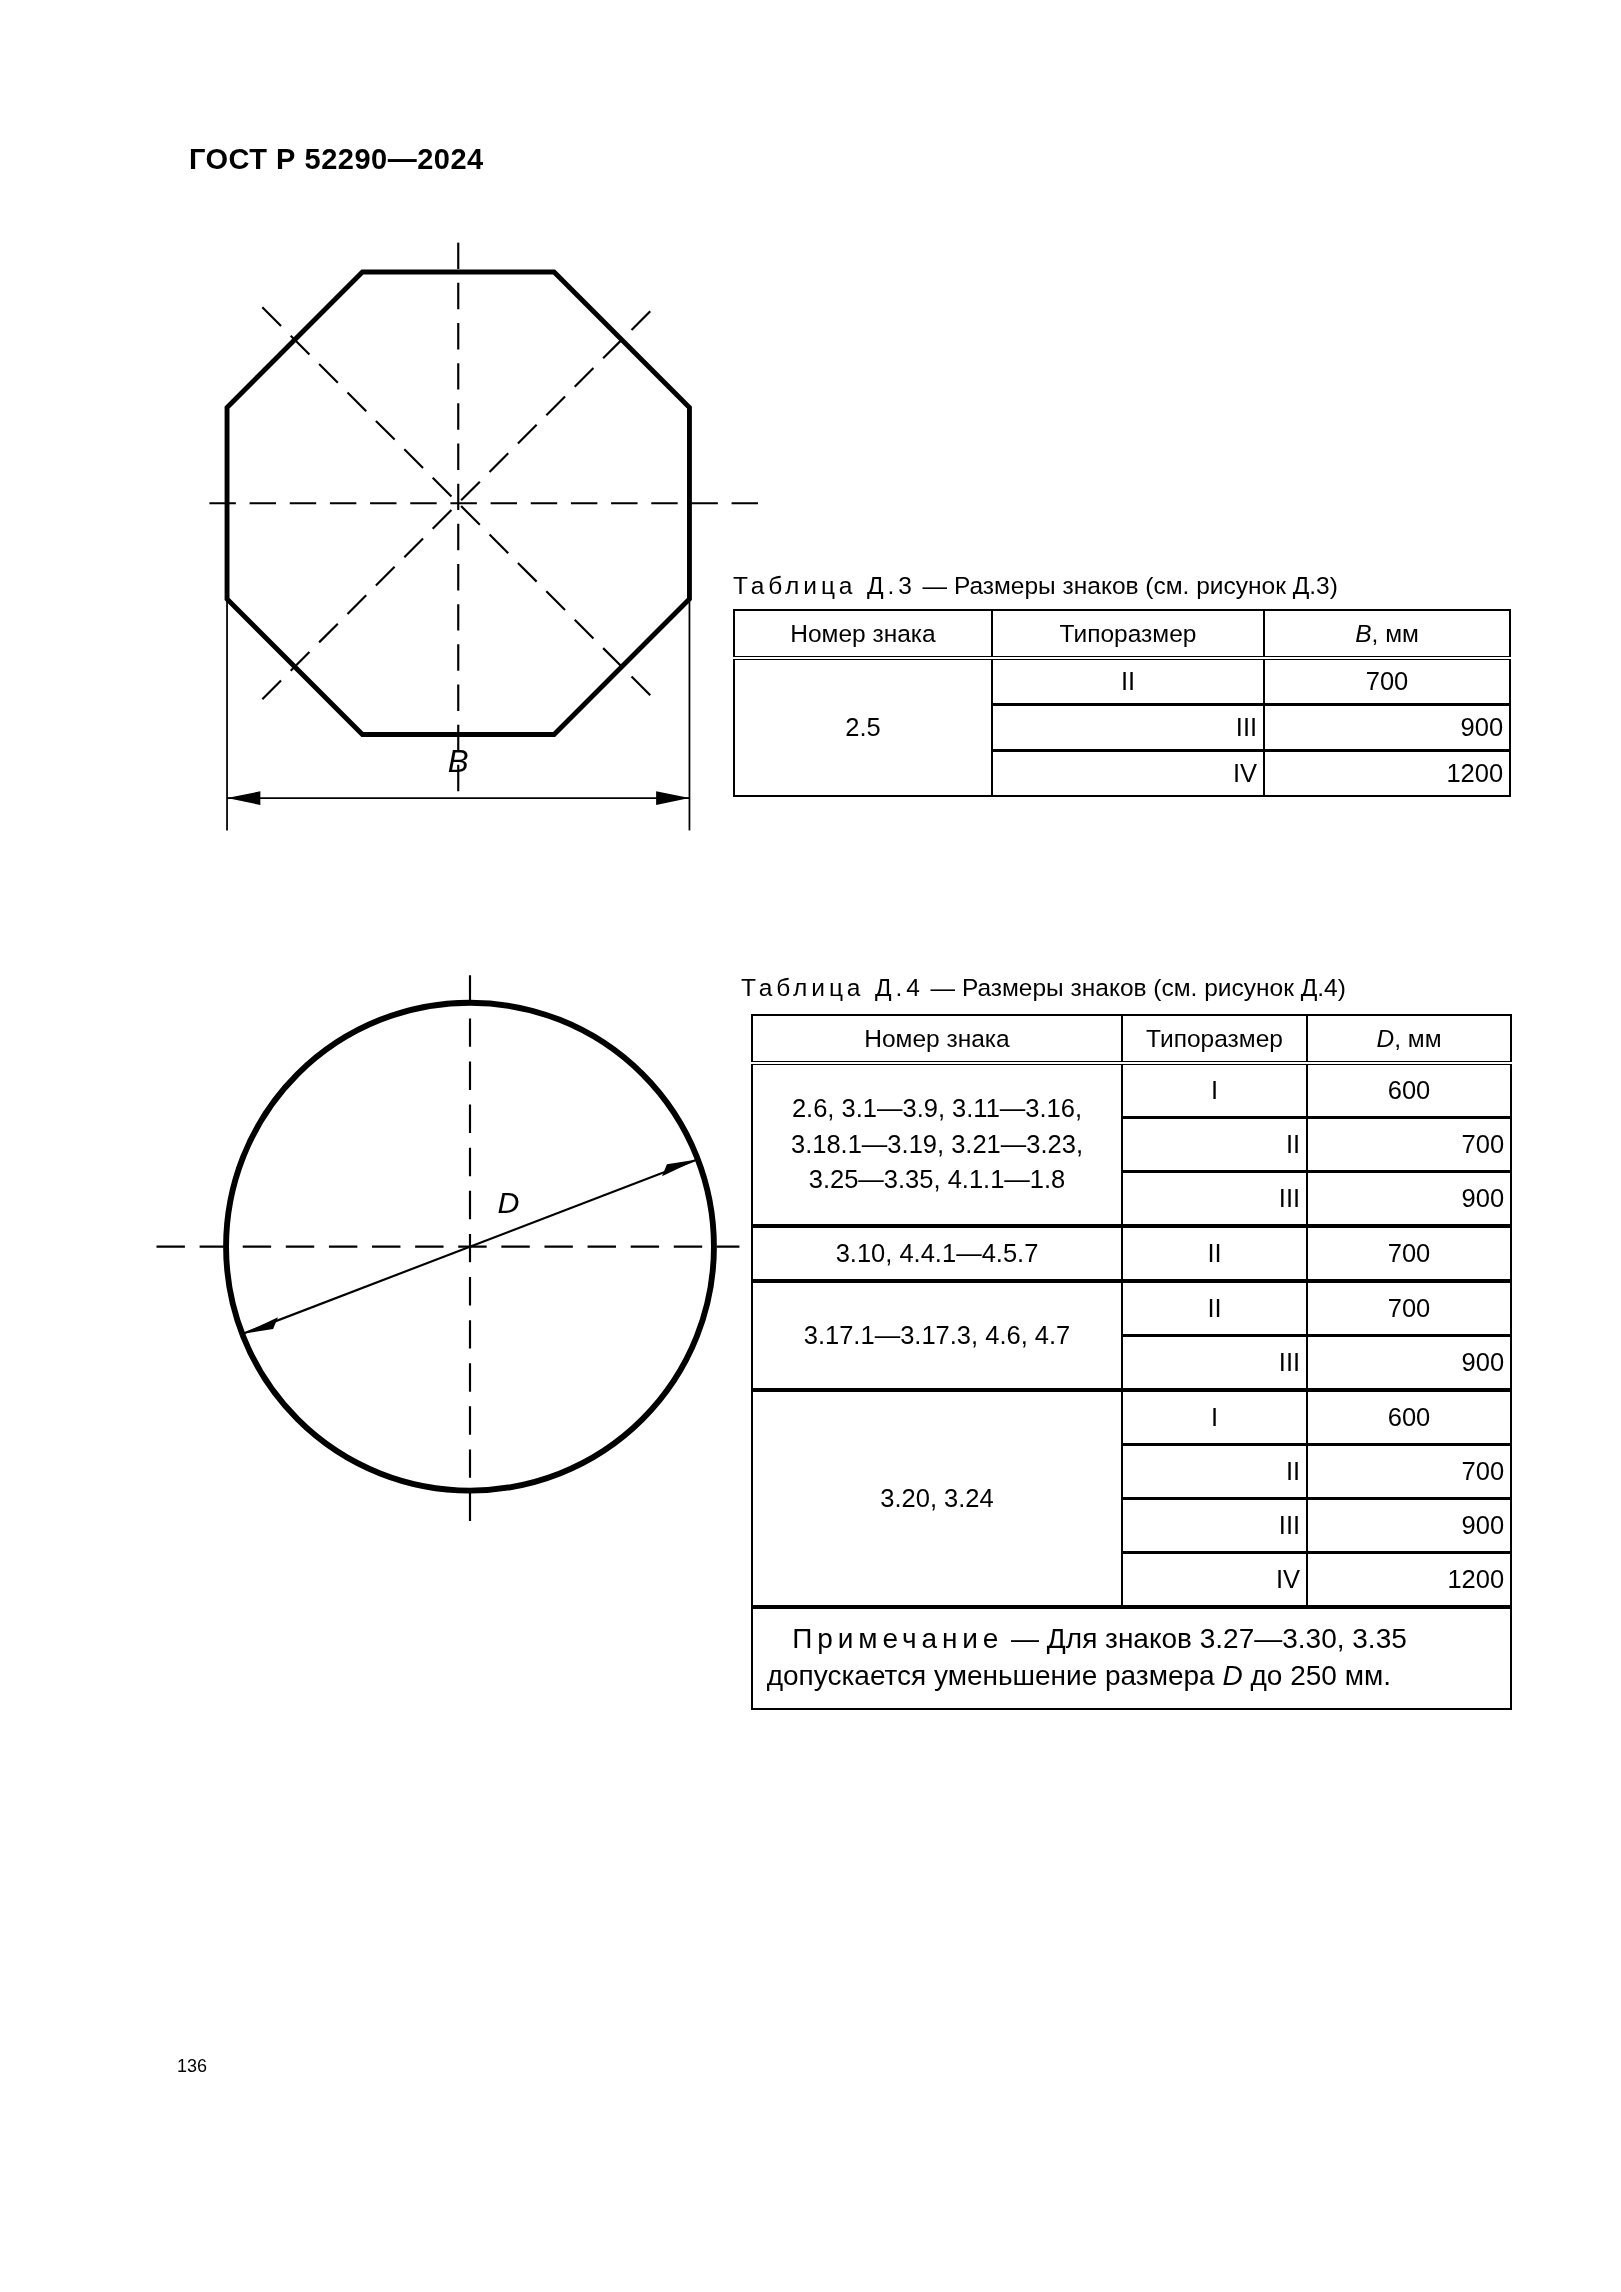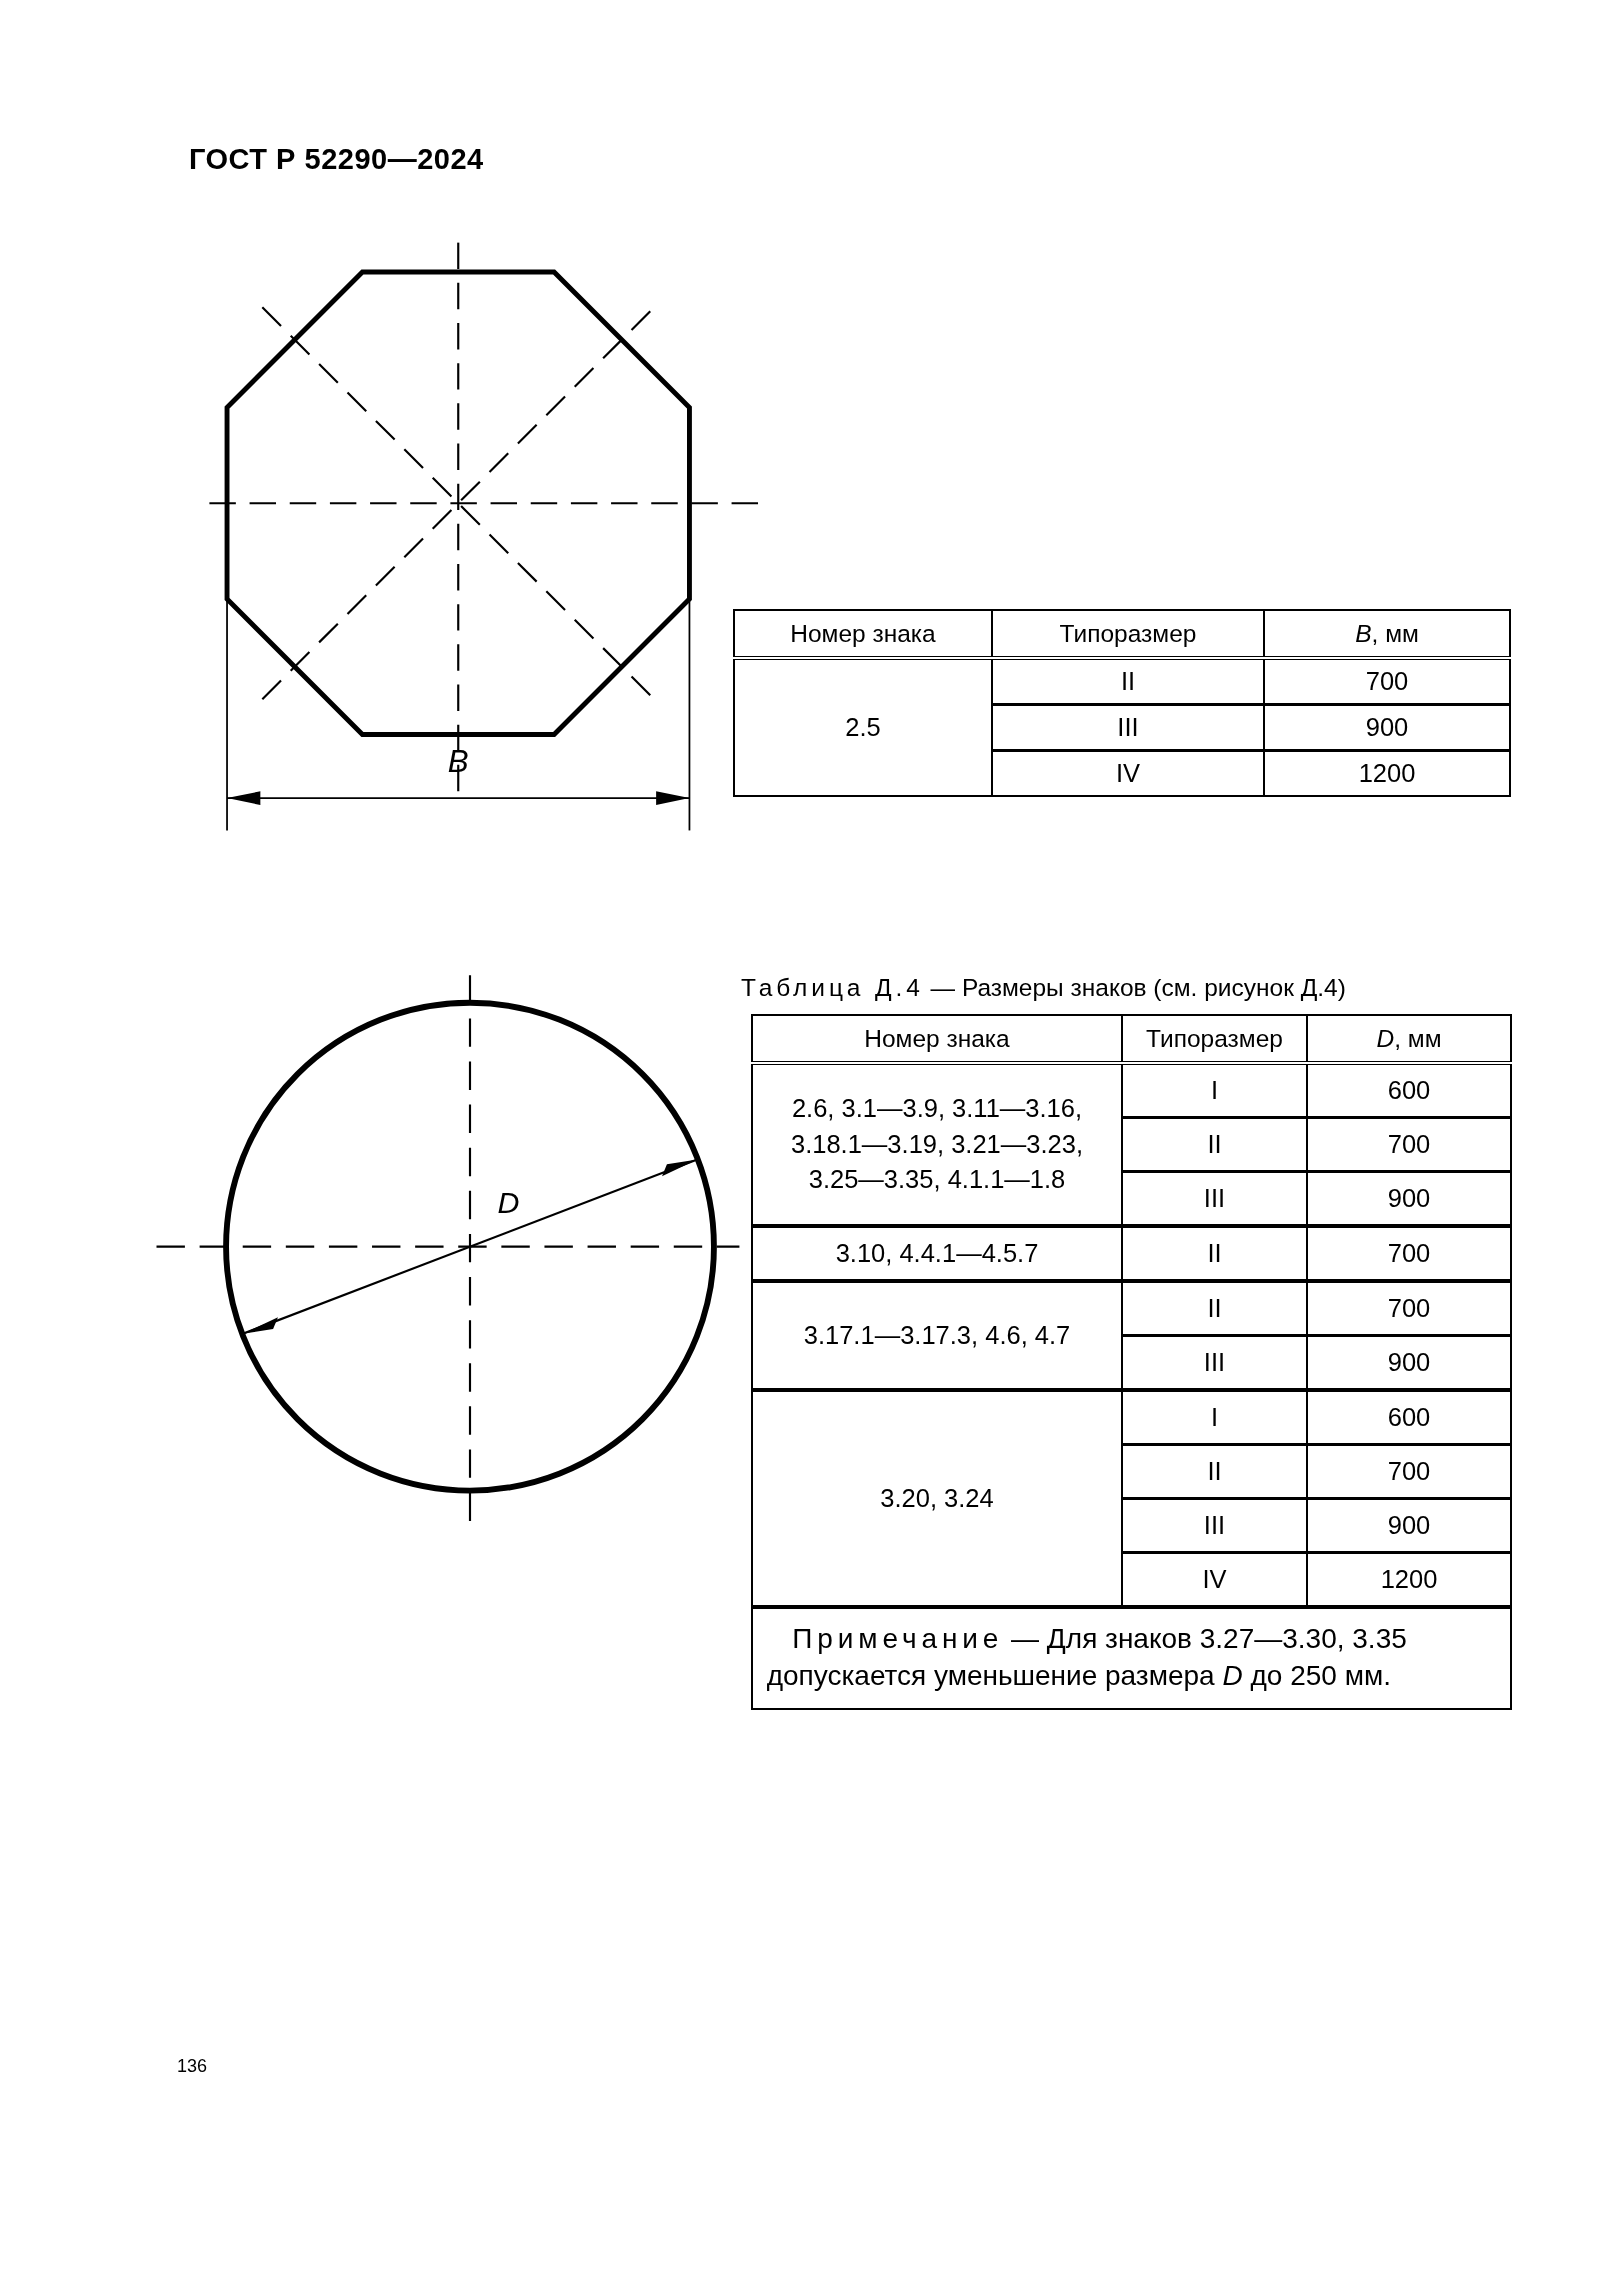--- a/index.html
+++ b/index.html
@@ -26,21 +26,21 @@
   #table-d4{left:751px;top:1014px;width:759px;}
   table.gost th,table.gost td{
     border:2px solid #000;text-align:center;vertical-align:middle;
     padding:0 5.9px;font-weight:normal;overflow:hidden;
   }
   table.gost{border:2.9px solid #000;}
   table.gost th{height:45px;font-size:24.5px;border-bottom:4.9px double #000;}
   #table-d3 td{height:43px;}
   #table-d4 td{height:51px;}
   table.gost tbody tr:first-child td{border-top:4.9px solid #000;}
-  table.gost tbody tr + tr td{border-top:3.9px solid #000;}
+  table.gost tbody tr + tr td{border-top:3.9px solid #000;text-align:right;}
   td.name-cell{line-height:1.4;margin-top:8px;}
   td.name-cell span{display:block;}
   #table-d4 td.note-cell{
     text-align:left;font-size:28px;line-height:1.32;
     padding:11.8px 13.7px 13.7px 13.7px;text-indent:25.5px;height:auto;
   }
   .note-label{letter-spacing:4.9px;}
   .dim-it{font-style:italic;}
   svg text{font-family:"Liberation Sans",sans-serif;}
 </style>
@@ -68,20 +68,21 @@
     </g>
 
     <g>
       <line x1="102" y1="585" x2="574" y2="585" stroke="#000" stroke-width="1.8"></line>
       <polygon points="102,585 136,578 136,592" fill="#000"></polygon>
       <polygon points="574,585 540,578 540,592" fill="#000"></polygon>
     </g>
     <text x="338" y="558" text-anchor="middle" font-size="32" font-style="italic">B</text>
   </svg>
 
+  <div id="table-d3-title" class="abs tbl-title"><span class="spaced">Таблица Д.3</span><span> — Размеры знаков (см. рисунок Д.3)</span></div>
 
   <table id="table-d3" class="abs gost">
     <colgroup>
         <col style="width:258px">
         <col style="width:272px">
         <col style="width:246px">
       </colgroup>
     <thead>
       <tr>
         <th>Номер знака</th>

